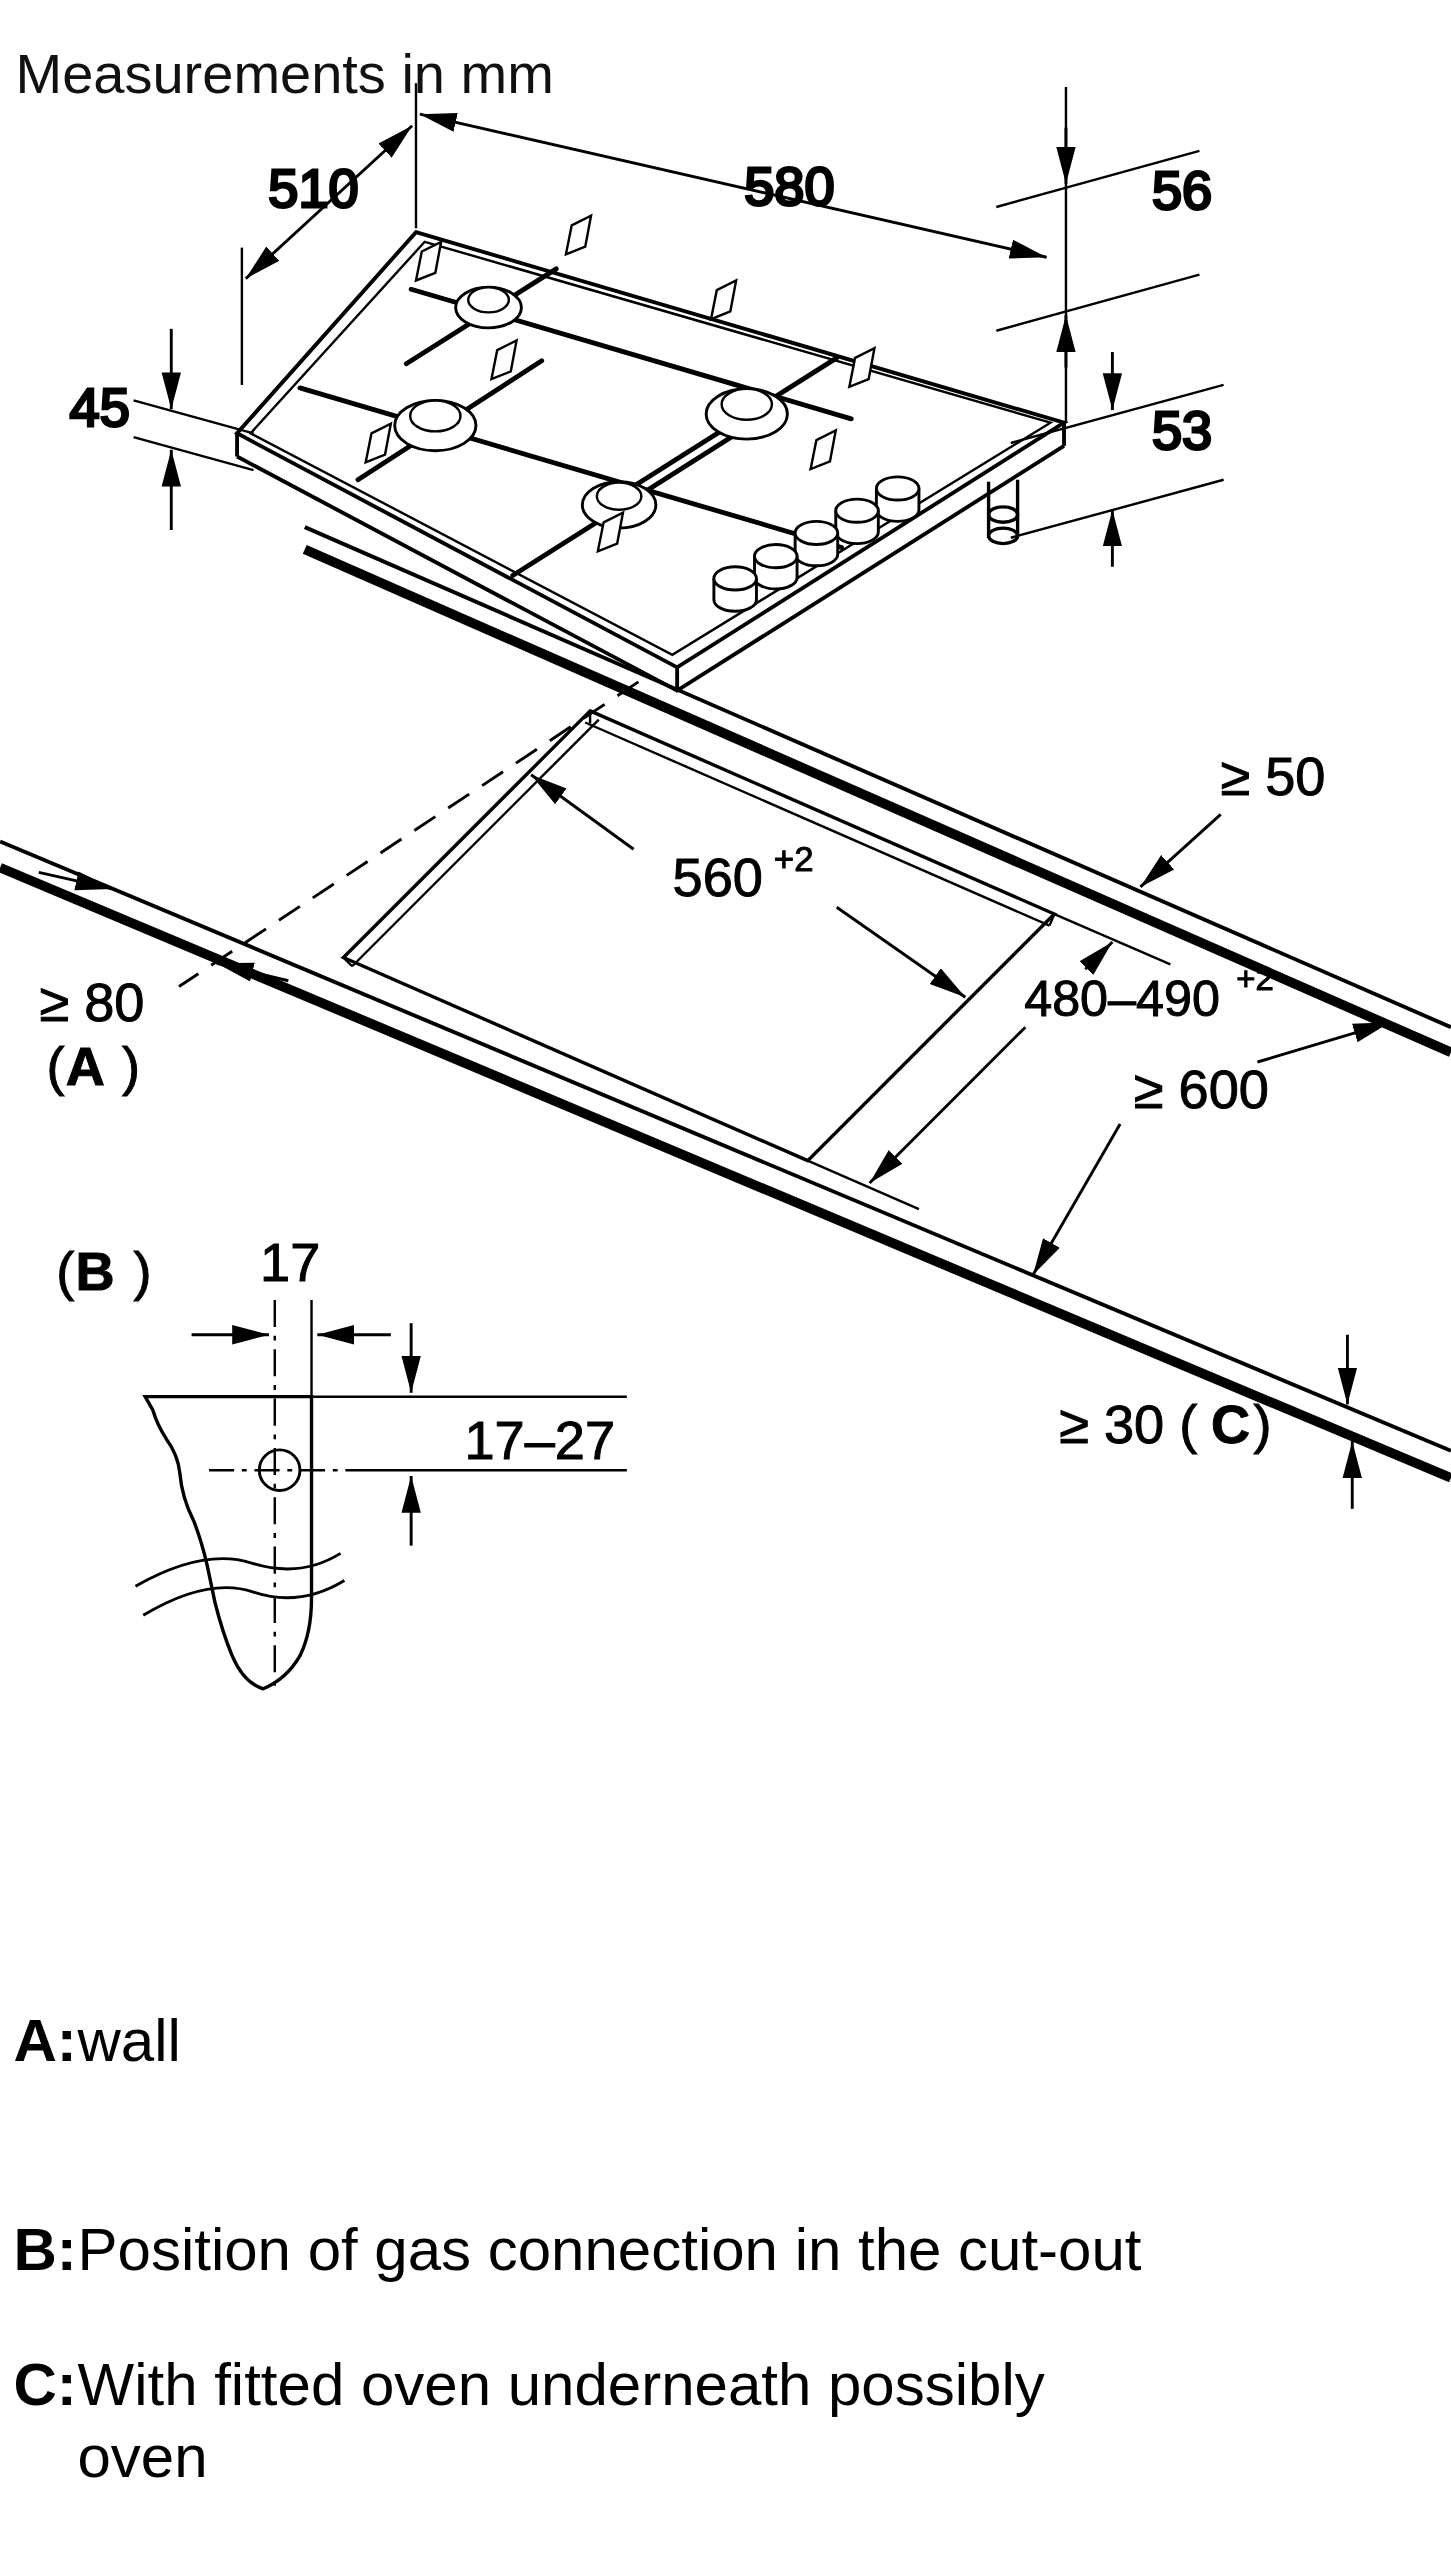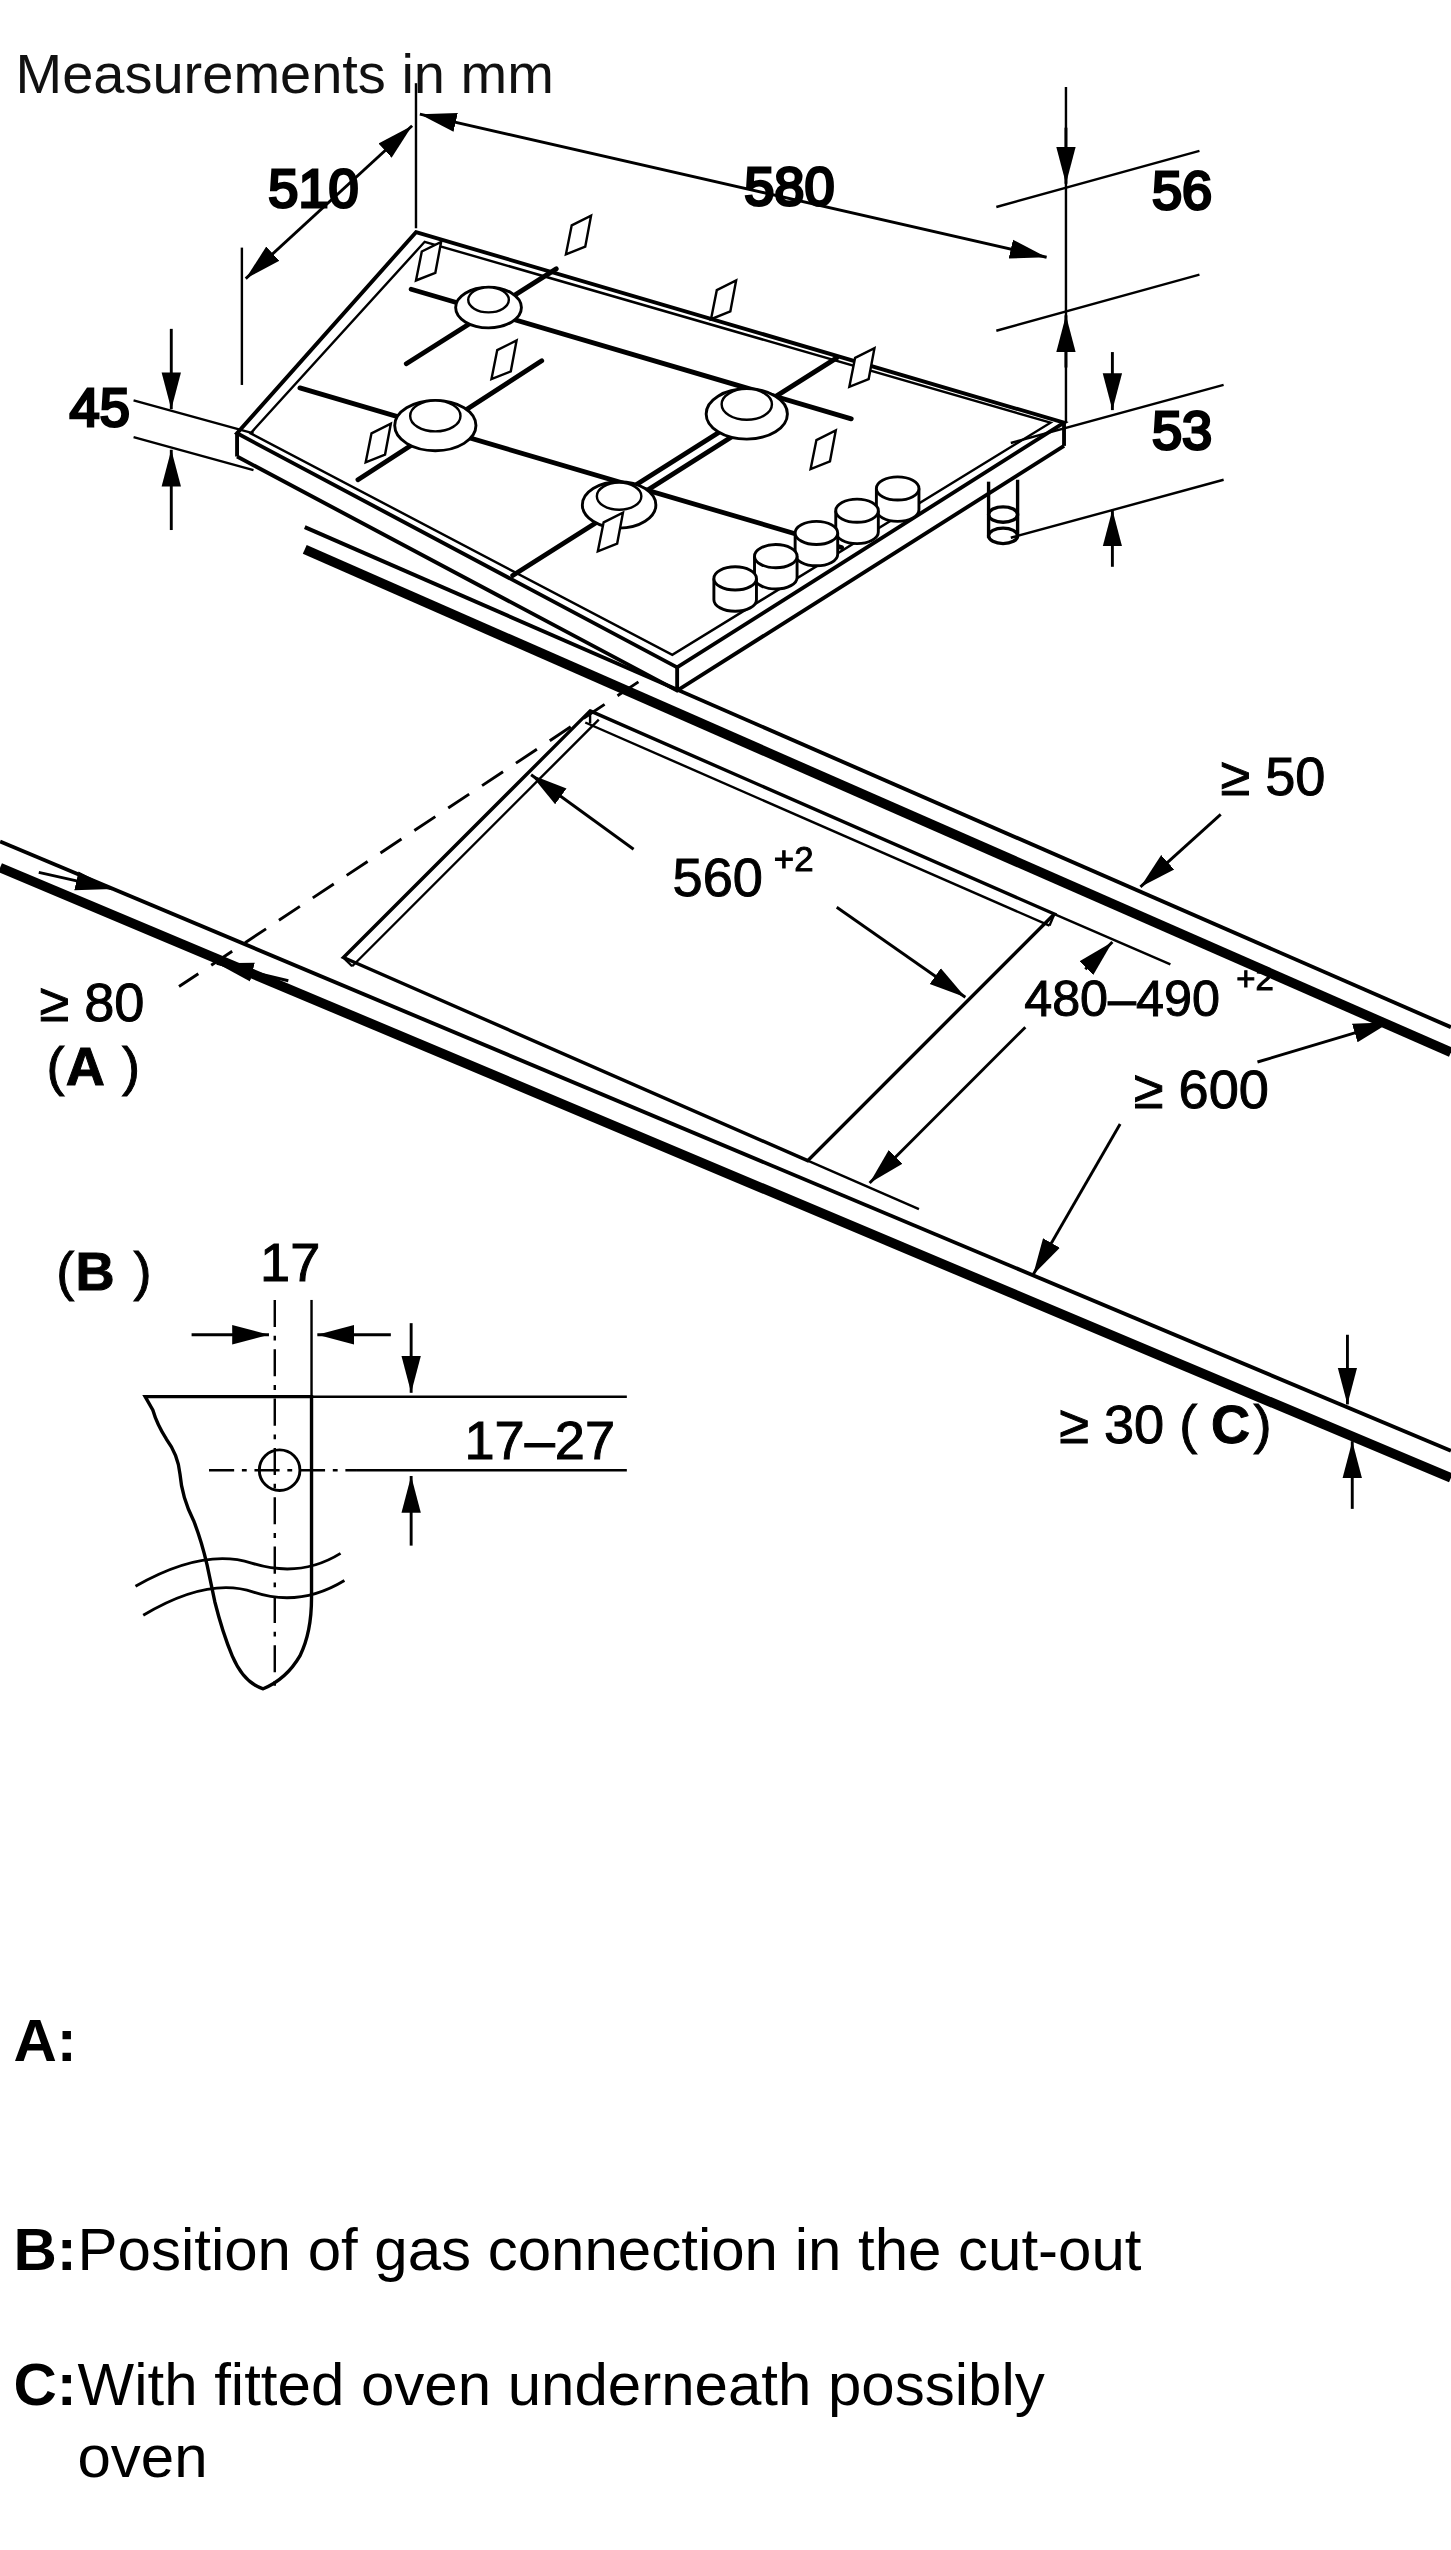--- a/index.html
+++ b/index.html
@@ -243,20 +243,21 @@
         <line x1="425" y1="1368" x2="425" y2="1440" marker-end="url(#ah)"></line>
         <line x1="425" y1="1598" x2="425" y2="1526" marker-end="url(#ah)"></line>
       </g>
     </g>
   </svg>
 
   <div>
     <div class="legend-row" style="top:2005px">
       <span class="legend-key">A:</span>
       <span class="legend-text">
+        <div>wall</div>
       </span>
     </div>
     <div class="legend-row" style="top:2214px">
       <span class="legend-key">B:</span>
       <span class="legend-text">
         <div>Position of gas connection in the cut-out</div>
       </span>
     </div>
     <div class="legend-row" style="top:2349px">
       <span class="legend-key">C:</span>

